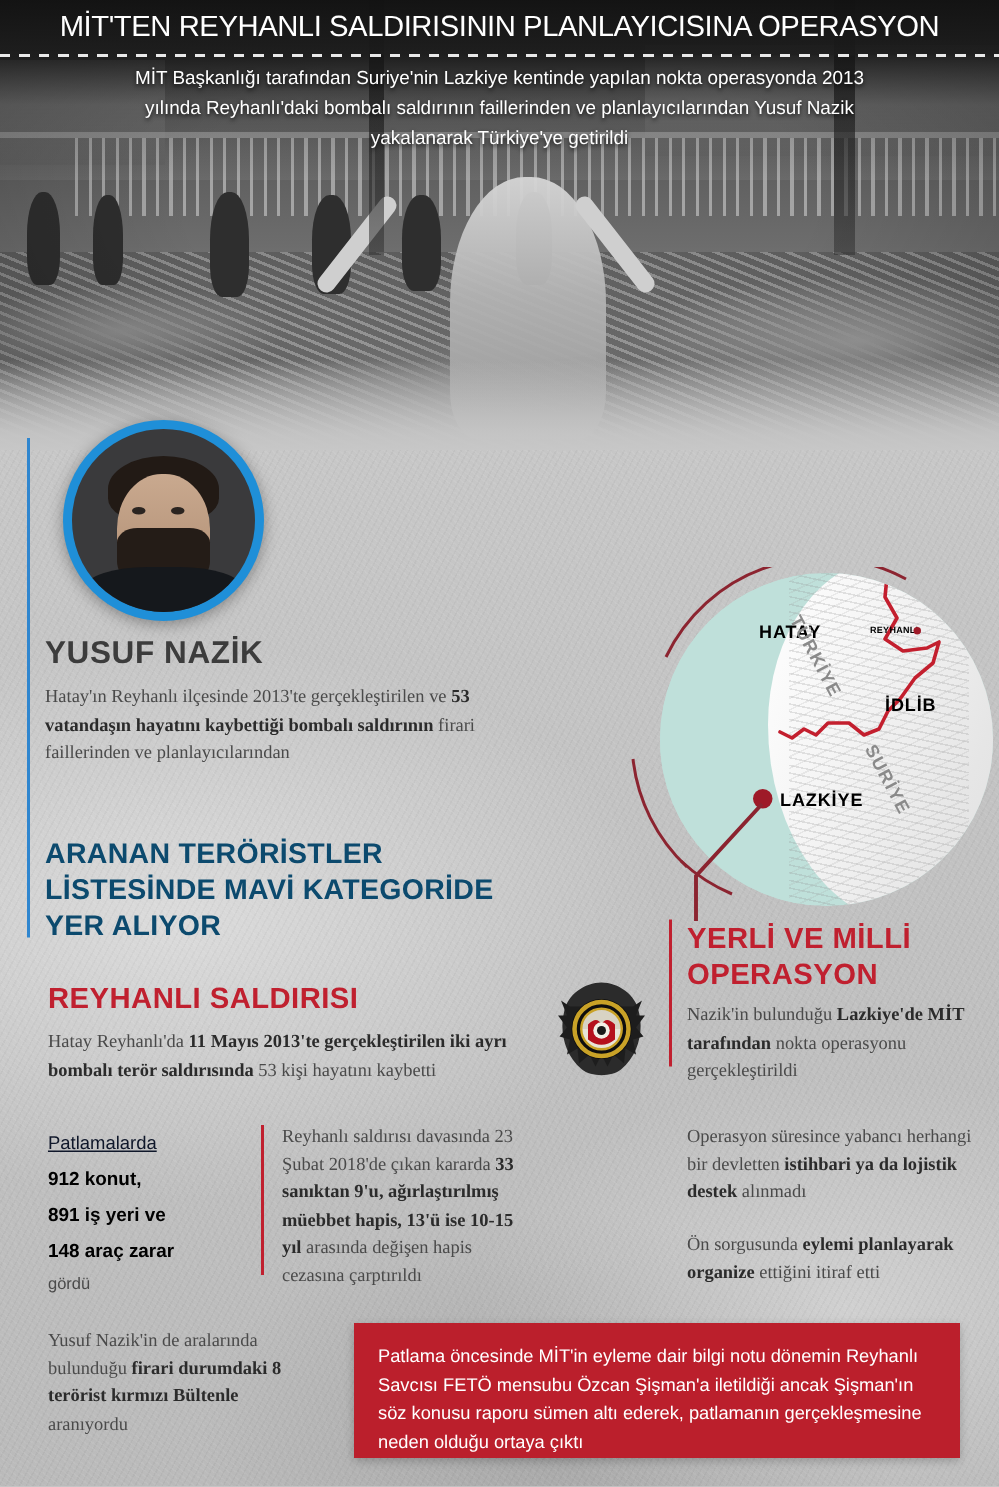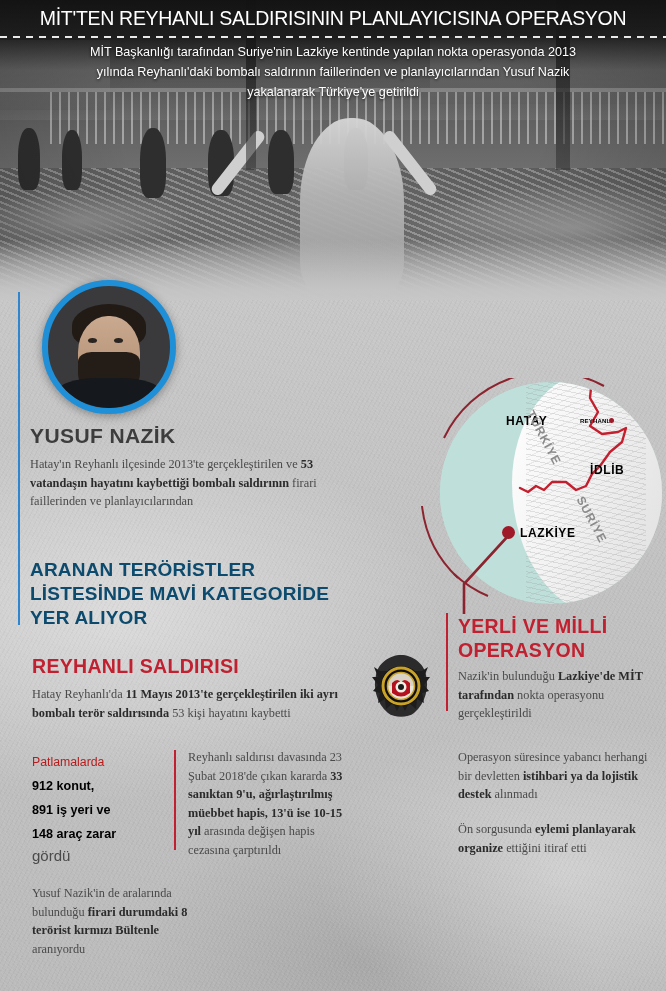--- a/index.html
+++ b/index.html
@@ -153,23 +153,23 @@
     color:#0c4a6e;font-weight:bold;font-size:19px;line-height:24px;letter-spacing:.2px;
   }
 
   .red-h{
     position:absolute;left:32px;top:655px;
     color:#c0202f;font-weight:bold;font-size:19.5px;letter-spacing:.3px;
   }
   .rey-p{position:absolute;left:32px;top:685px;width:318px;}
 
   .stats{position:absolute;left:32px;top:750px;width:130px;}
-  .stats .lead{color:#b91c1c;font-size:12.3px;line-height:24px;}
+  .stats .lead{color:#0f172a;font-size:12.3px;line-height:24px;text-decoration:underline;}
   .stats .val{color:#000000;font-weight:bold;font-size:12.6px;line-height:24px;}
-  .stats .tail{color:#4a4a4a;font-size:15px;line-height:20px;}
+  .stats .tail{color:#4a4a4a;font-size:11px;line-height:20px;}
 
   .vrule-red{position:absolute;background:#c0202f;width:2px;}
 
   .court-p{position:absolute;left:188px;top:748px;width:170px;}
 
   .foot-left{position:absolute;left:32px;top:884px;width:180px;}
 
   
   .op-h{
     position:absolute;left:458px;top:614px;width:200px;
@@ -339,14 +339,17 @@
       <circle cx="31" cy="34" r="3" fill="#1a1a1a"></circle>
       <circle cx="31" cy="33" r="13.5" fill="none" stroke="#c9a227" stroke-width="1.6"></circle>
     </g>
   </svg>
 
   <div class="op-h">YERLİ VE MİLLİ OPERASYON</div>
   <div class="op-p1 body-txt"><span>Nazik'in bulunduğu </span><b>Lazkiye'de MİT tarafından</b><span> nokta operasyonu gerçekleştirildi</span></div>
   <div class="op-p2 body-txt"><span>Operasyon süresince yabancı herhangi bir devletten </span><b>istihbari ya da lojistik destek</b><span> alınmadı</span></div>
   <div class="op-p3 body-txt"><span>Ön sorgusunda </span><b>eylemi planlayarak organize</b><span> ettiğini itiraf etti</span></div>
 
+  <div class="redbox">
+    <p>Patlama öncesinde MİT'in eyleme dair bilgi notu dönemin Reyhanlı Savcısı FETÖ mensubu Özcan Şişman'a iletildiği ancak Şişman'ın söz konusu raporu sümen altı ederek, patlamanın gerçekleşmesine neden olduğu ortaya çıktı</p>
+  </div>
 
 </div>
 
 </body></html>

